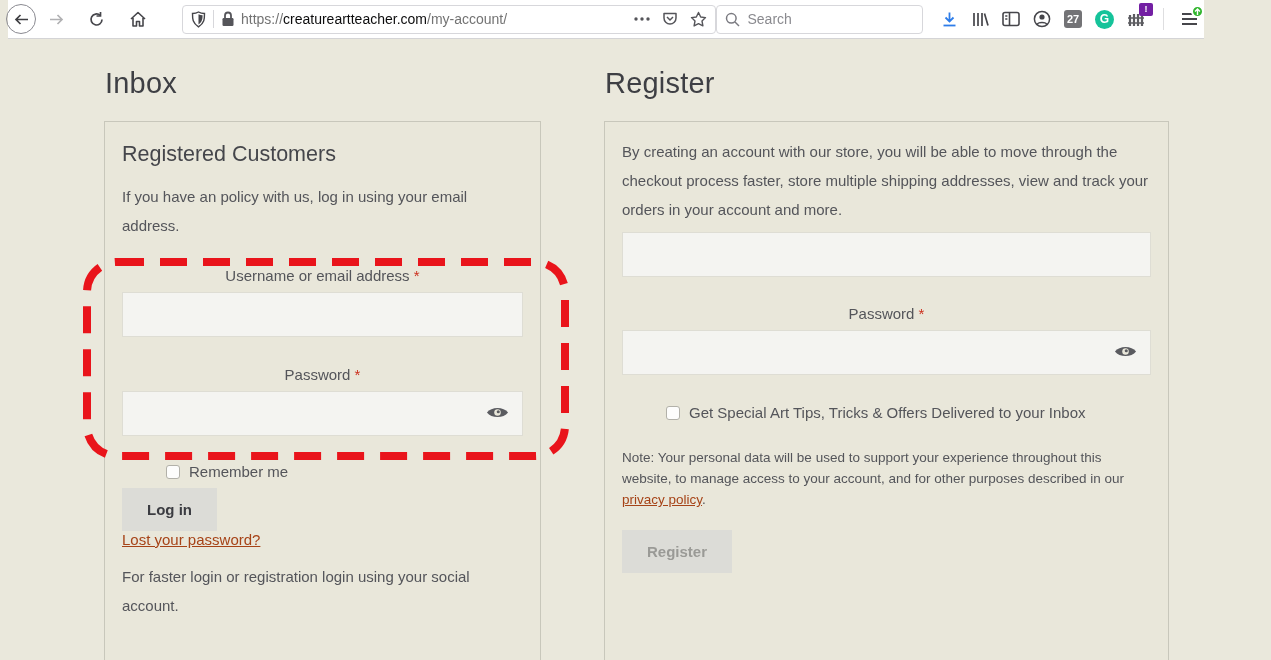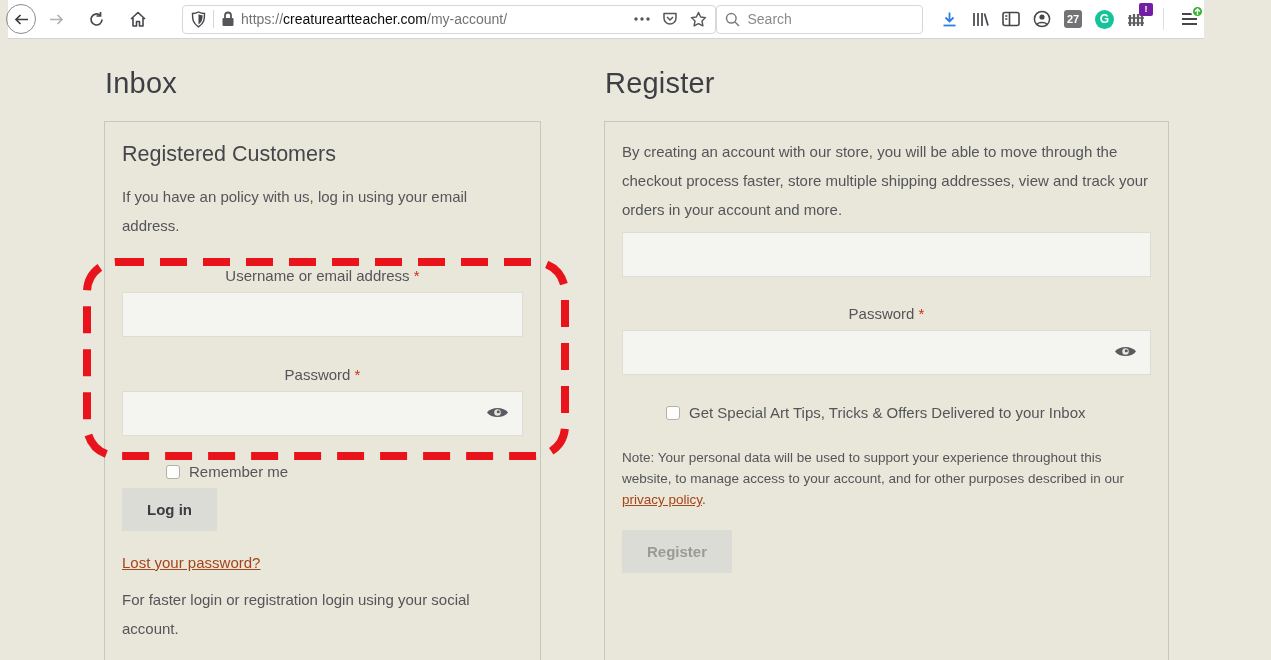--- a/index.html
+++ b/index.html
@@ -96,21 +96,21 @@
   .checkbox {
     width:14px; height:14px; background:#fdfdfc; border:1px solid #b2b1a9; border-radius:3px; flex:0 0 auto;
   }
   .btn {
     display:inline-block; border:none; background:#dcdcd7; font-family:inherit;
     font-size:15px; font-weight:bold; padding:13px 25px; cursor:pointer;
   }
   #login-btn { margin-top:8px; color:#3b3c41; }
   #register-btn { margin-top:20px; color:#9a9a96; }
   a.rust-link { color:#a64317; text-decoration:underline; cursor:pointer; }
-  #lost-password { display:inline-block; margin-top:23px; font-size:15px; }
+  #lost-password { display:inline-block; font-size:15px; }
   .social-text { margin-top:13px; font-size:15px; line-height:29px; color:#54555a; }
   .note { margin-top:26px; font-size:13.5px; line-height:21px; color:#54555a; }
 
   #login-username-label { margin-top:27px; }
   #login-password-label { margin-top:29px; }
   #login-remember { margin-top:27px; }
   #reg-email-label { margin-top:30px; }
   #reg-password-label { margin-top:28px; }
   #reg-newsletter { margin-top:29px; }
 

